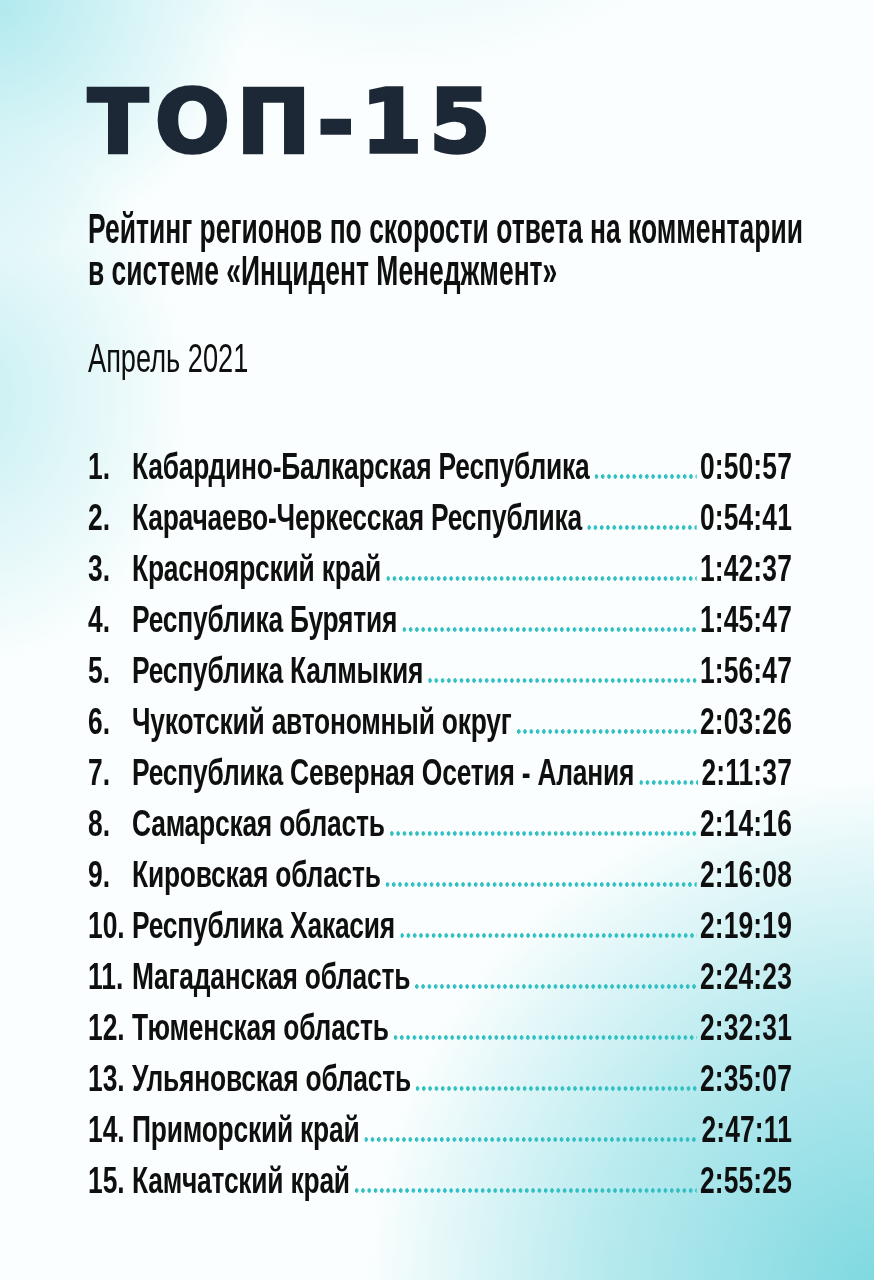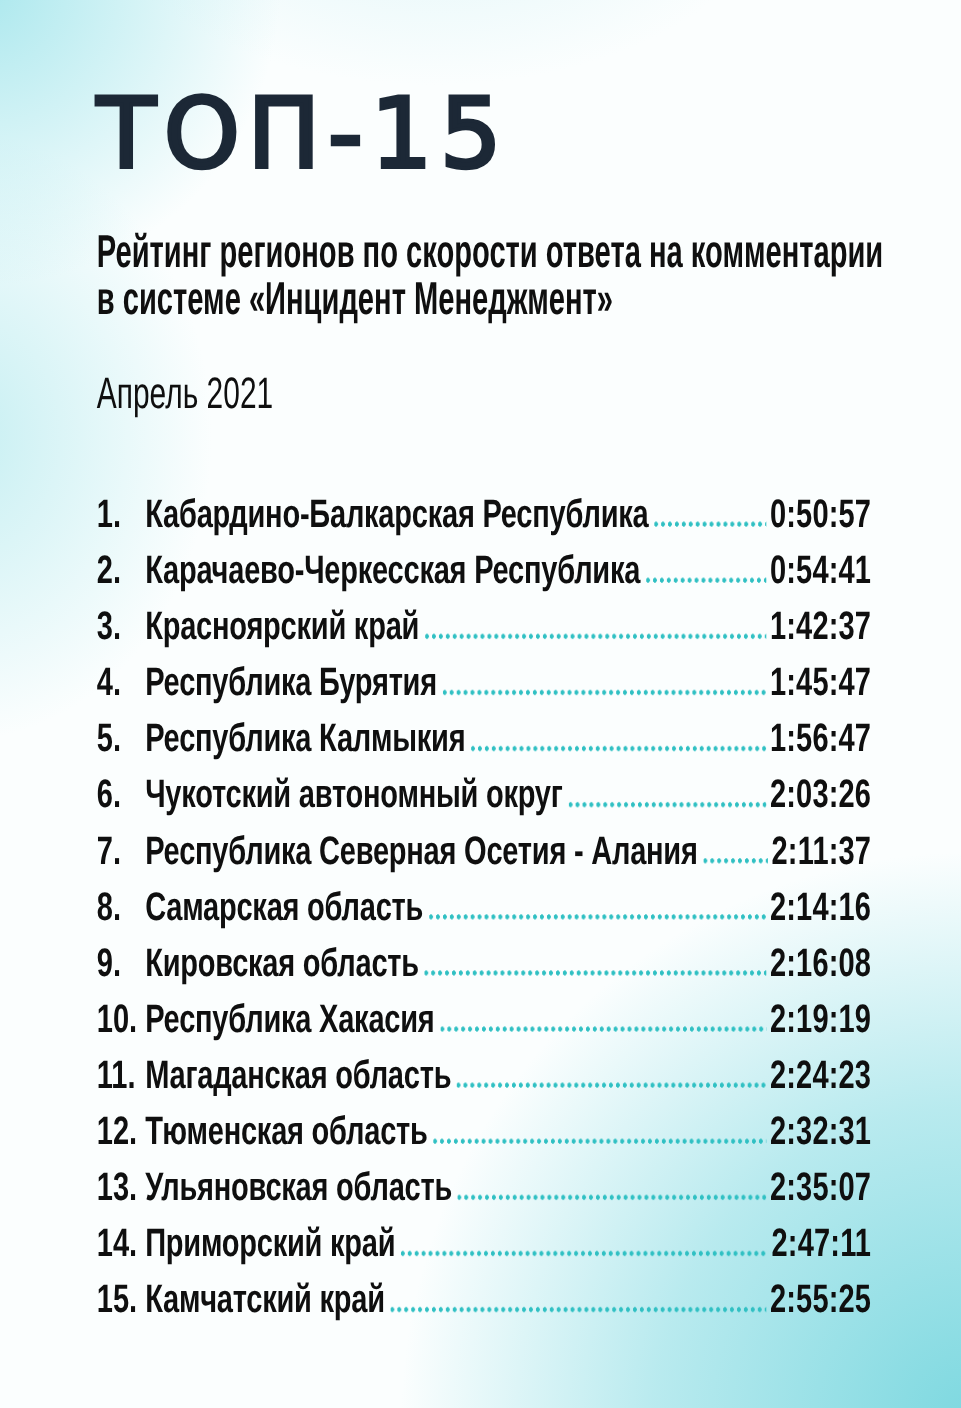--- a/index.html
+++ b/index.html
@@ -18,21 +18,21 @@
     background-image:
       radial-gradient(720px 720px at 101% 101%, rgba(118,214,222,0.95) 0%, rgba(130,218,226,0.55) 40%, rgba(160,228,234,0) 72%),
       radial-gradient(420px 420px at -2% -1%, rgba(150,226,233,0.8) 0%, rgba(150,226,233,0) 65%),
       radial-gradient(380px 460px at -4% 31%, rgba(170,231,236,0.65) 0%, rgba(170,231,236,0) 60%),
       radial-gradient(520px 300px at 45% -8%, rgba(205,240,244,0.6) 0%, rgba(205,240,244,0) 60%);
   }
   .title {
     margin: 0;
     font-family: "DejaVu Sans", "Liberation Sans", sans-serif;
     font-size: 88px; line-height: 1;
-    font-weight: 400;
+    font-weight: 700;
     letter-spacing: 7px;
     color: var(--navy, #1c2836);
     -webkit-text-stroke: 3.5px var(--navy, #1c2836);
   }
   .cx { transform-origin: 0 0; white-space: nowrap; }
   .subtitle {
     margin: 42px 0 0 0;
     font-size: 42px; line-height: 42px;
     font-weight: 700;
     transform: scaleX(0.63);

